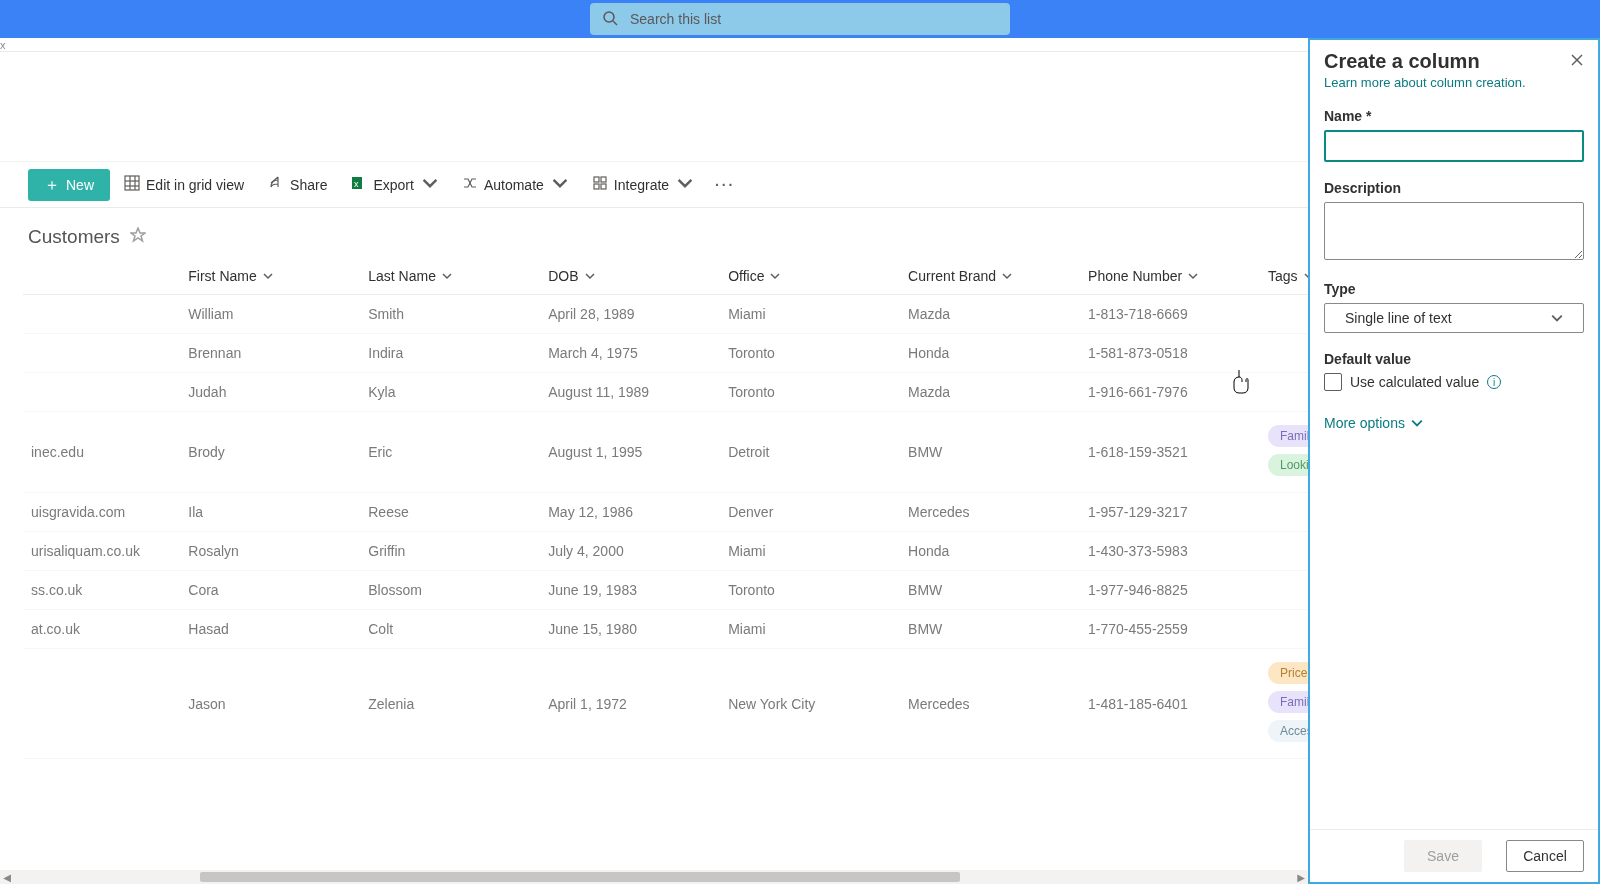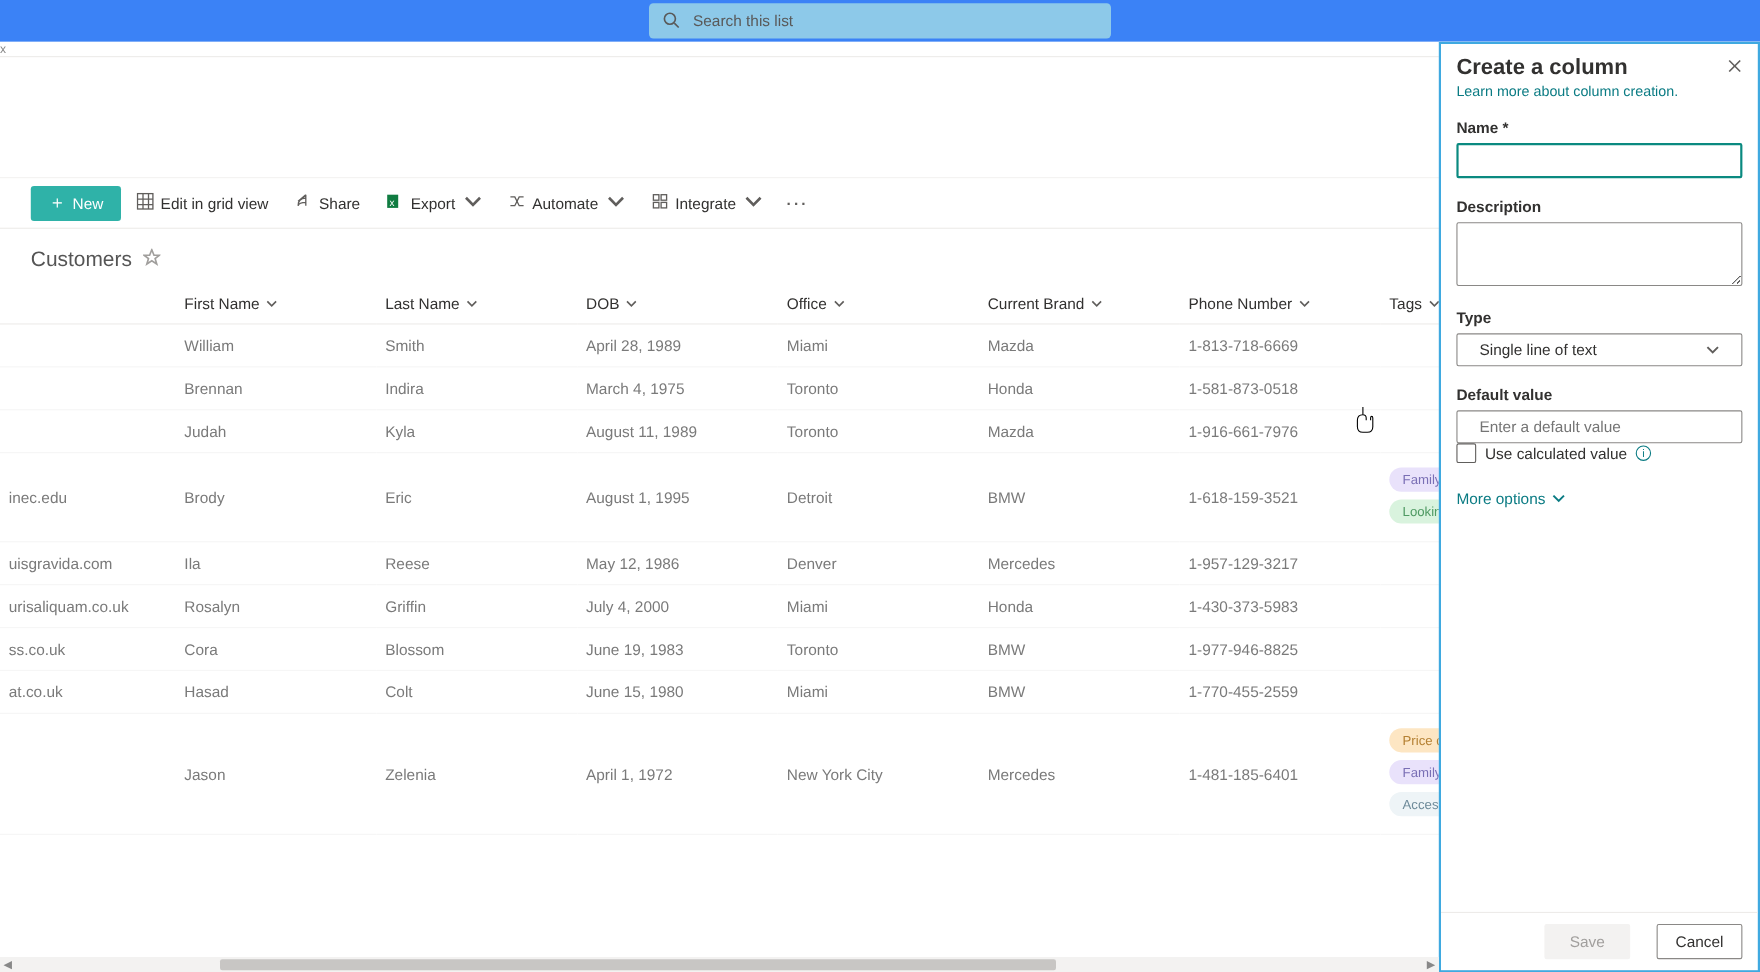--- a/index.html
+++ b/index.html
@@ -102,20 +102,21 @@
     padding: 18px 28px 10px;
     font-size:19px;
     color:#555;
   }
   .star-icon svg { width:16px; height:16px; fill:none; stroke:#a19f9d; stroke-width:1.5;}
 
   
   .table-wrap {
     overflow:hidden;
     position:relative;
+    margin-left:23px;
   }
   table.data {
     border-collapse:collapse;
     width:100%;
     table-layout:fixed;
   }
   table.data th {
     text-align:left;
     font-weight:400;
     color:#323130;
@@ -579,21 +580,20 @@
 
       <div class="fld-label">Type</div>
       <div class="select">
         <span>Single line of text</span>
         <svg viewBox="0 0 10 10" fill="none" stroke="#605e5c" stroke-width="1.5">
             <polyline points="1,3 5,7 9,3"></polyline>
           </svg>
       </div>
 
       <div class="fld-label">Default value</div>
-      <input type="text" placeholder="Enter a default value" style="">
 
       <div class="check-row">
         <div class="chk"></div>
         <span>Use calculated value</span>
         <span class="info-icon">i</span>
       </div>
 
       <div class="more-opts">
         <span>More options</span>
         <svg viewBox="0 0 10 10">

